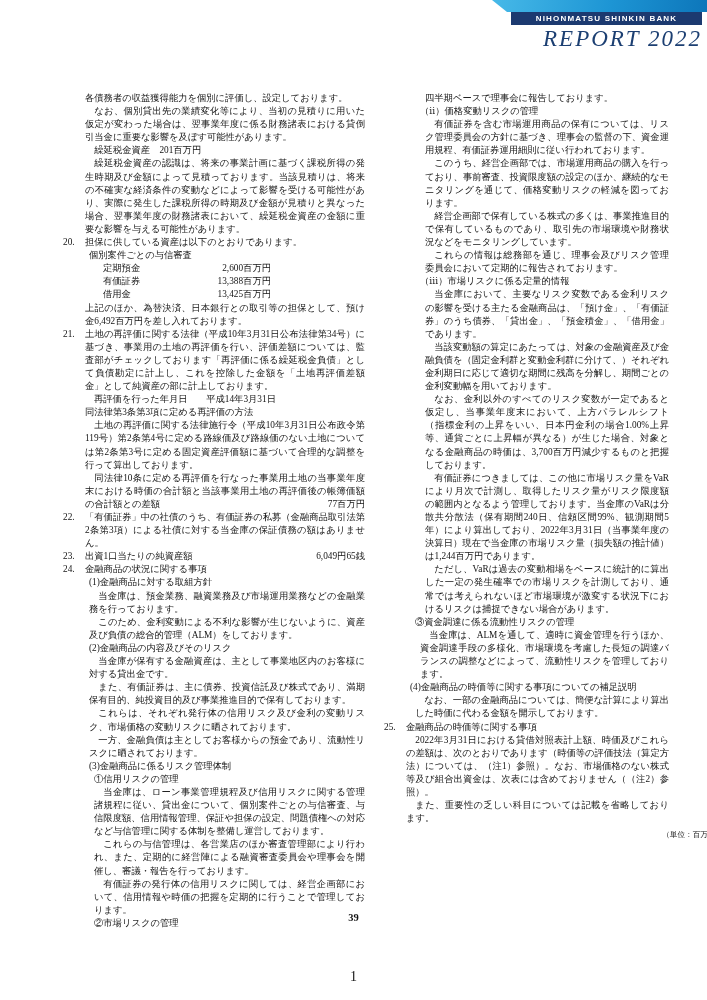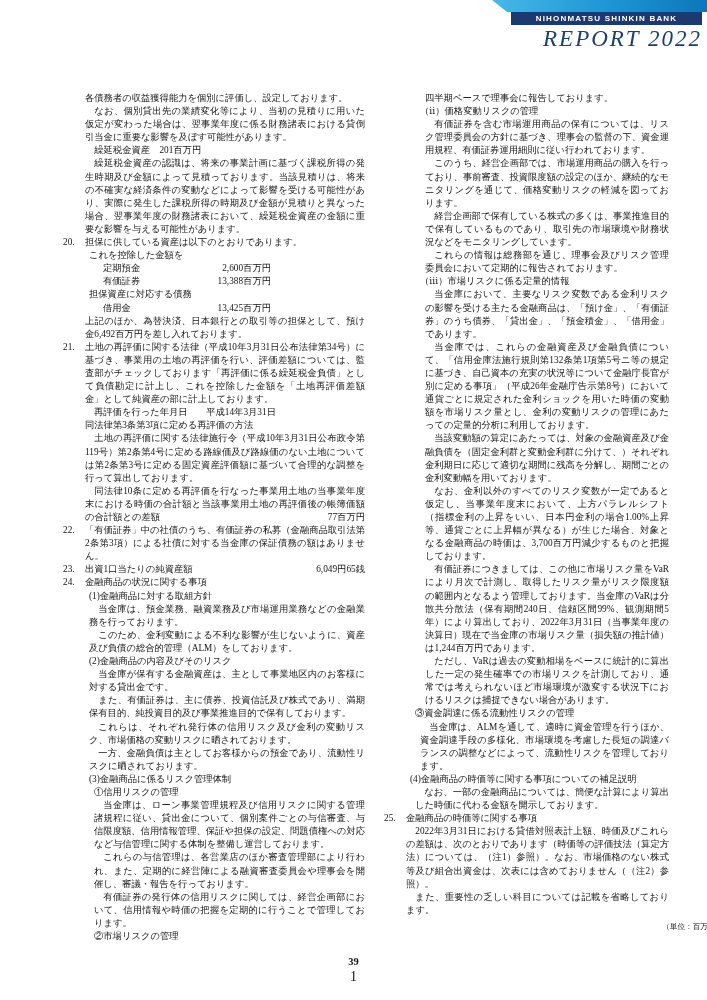--- a/index.html
+++ b/index.html
@@ -28,51 +28,50 @@
   .numitem{position:relative;}
   .numitem .num{position:absolute;left:0;top:0;width:20px;}
   .fr{float:right;}
   .amt{display:flex;padding-left:40px;}
   .amt .a-l{width:88px;}
   .amt .a-v{width:80px;text-align:right;}
   .par-body{padding-right:56px;}
   
   .unit{ text-align:right;font-size:7.6px;margin:3px 2px 1px 0;}
   
-  .pg39{position:absolute;left:0;top:956px;width:707px;text-align:center;
+  .pg39{position:absolute;left:0;top:912px;width:707px;text-align:center;
         font-size:10.5px;font-weight:bold;}
   .pg1{position:absolute;left:0;top:969px;width:707px;text-align:center;font-size:14px;}
 </style>
 </head>
 <body>
 
 <div class="page">
 
   <div class="hdr-band"></div>
   <div class="hdr-bar">
     <span>NIHONMATSU  SHINKIN  BANK</span>
   </div>
   <div class="hdr-title">REPORT  2022</div>
 
   <div class="col col-left">
     <div class="blk"><span>各債務者の収益獲得能力を個別に評価し、設定しております。</span></div>
     <div class="blk ti"><span>なお、個別貸出先の業績変化等により、当初の見積りに用いた仮定が変わった場合は、翌事業年度に係る財務諸表における貸倒引当金に重要な影響を及ぼす可能性があります。</span></div>
     <div class="blk ti"><span>繰延税金資産　201百万円</span></div>
     <div class="blk ti"><span>繰延税金資産の認識は、将来の事業計画に基づく課税所得の発生時期及び金額によって見積っております。当該見積りは、将来の不確実な経済条件の変動などによって影響を受ける可能性があり、実際に発生した課税所得の時期及び金額が見積りと異なった場合、翌事業年度の財務諸表において、繰延税金資産の金額に重要な影響を与える可能性があります。</span></div>
     <div class="blk numitem"><span class="num">20.</span><span>担保に供している資産は以下のとおりであります。</span></div>
-    <div class="blk in1"><span>これを控除した金額を</span></div>
+    <div class="blk in1"><span>個別案件ごとの与信審査</span></div>
     <div class="amt">
         <span class="a-l">定期預金</span>
         <span class="a-v">2,600百万円</span>
       </div>
     <div class="amt">
         <span class="a-l">有価証券</span>
         <span class="a-v">13,388百万円</span>
       </div>
-    <div class="blk in1"><span>担保資産に対応する債務</span></div>
     <div class="amt">
         <span class="a-l">借用金</span>
         <span class="a-v">13,425百万円</span>
       </div>
     <div class="blk"><span>上記のほか、為替決済、日本銀行との取引等の担保として、預け金6,492百万円を差し入れております。</span></div>
     <div class="blk numitem"><span class="num">21.</span><span>土地の再評価に関する法律（平成10年3月31日公布法律第34号）に基づき、事業用の土地の再評価を行い、評価差額については、監査部がチェックしております「再評価に係る繰延税金負債」として負債勘定に計上し、これを控除した金額を「土地再評価差額金」として純資産の部に計上しております。</span></div>
     <div class="blk in2"><span>再評価を行った年月日　　平成14年3月31日</span></div>
     <div class="blk"><span>同法律第3条第3項に定める再評価の方法</span></div>
     <div class="blk ti"><span>土地の再評価に関する法律施行令（平成10年3月31日公布政令第119号）第2条第4号に定める路線価及び路線価のない土地については第2条第3号に定める固定資産評価額に基づいて合理的な調整を行って算出しております。</span></div>
     <div class="blk ti"><span>同法律10条に定める再評価を行なった事業用土地の当事業年度末における時価の合計額と当該事業用土地の再評価後の帳簿価額の合計額との差額</span><span class="fr">77百万円</span></div>
@@ -99,21 +98,20 @@
   <div class="col col-right">
     <div class="par-body">
       <div class="blk in4"><span>四半期ベースで理事会に報告しております。</span></div>
       <div class="blk in3"><span>（ⅱ）価格変動リスクの管理</span></div>
       <div class="blk ti in4"><span>有価証券を含む市場運用商品の保有については、リスク管理委員会の方針に基づき、理事会の監督の下、資金運用規程、有価証券運用細則に従い行われております。</span></div>
       <div class="blk ti in4"><span>このうち、経営企画部では、市場運用商品の購入を行っており、事前審査、投資限度額の設定のほか、継続的なモニタリングを通じて、価格変動リスクの軽減を図っております。</span></div>
       <div class="blk ti in4"><span>経営企画部で保有している株式の多くは、事業推進目的で保有しているものであり、取引先の市場環境や財務状況などをモニタリングしています。</span></div>
       <div class="blk ti in4"><span>これらの情報は総務部を通じ、理事会及びリスク管理委員会において定期的に報告されております。</span></div>
       <div class="blk in3"><span>（ⅲ）市場リスクに係る定量的情報</span></div>
       <div class="blk ti in4"><span>当金庫において、主要なリスク変数である金利リスクの影響を受ける主たる金融商品は、「預け金」、「有価証券」のうち債券、「貸出金」、「預金積金」、「借用金」であります。</span></div>
-      <div class="blk ti in4"><span>当金庫では、これらの金融資産及び金融負債について、「信用金庫法施行規則第132条第1項第5号ニ等の規定に基づき、自己資本の充実の状況等について金融庁長官が別に定める事項」（平成26年金融庁告示第8号）において通貨ごとに規定された金利ショックを用いた時価の変動額を市場リスク量とし、金利の変動リスクの管理にあたっての定量的分析に利用しております。</span></div>
       <div class="blk ti in4"><span>当該変動額の算定にあたっては、対象の金融資産及び金融負債を（固定金利群と変動金利群に分けて、）それぞれ金利期日に応じて適切な期間に残高を分解し、期間ごとの金利変動幅を用いております。</span></div>
       <div class="blk ti in4"><span>なお、金利以外のすべてのリスク変数が一定であると仮定し、当事業年度末において、上方パラレルシフト（指標金利の上昇をいい、日本円金利の場合1.00%上昇等、通貨ごとに上昇幅が異なる）が生じた場合、対象となる金融商品の時価は、3,700百万円減少するものと把握しております。</span></div>
       <div class="blk ti in4"><span>有価証券につきましては、この他に市場リスク量をVaRにより月次で計測し、取得したリスク量がリスク限度額の範囲内となるよう管理しております。当金庫のVaRは分散共分散法（保有期間240日、信頼区間99%、観測期間5年）により算出しており、2022年3月31日（当事業年度の決算日）現在で当金庫の市場リスク量（損失額の推計値）は1,244百万円であります。</span></div>
       <div class="blk ti in4"><span>ただし、VaRは過去の変動相場をベースに統計的に算出した一定の発生確率での市場リスクを計測しており、通常では考えられないほど市場環境が激変する状況下におけるリスクは捕捉できない場合があります。</span></div>
       <div class="blk in2"><span>③資金調達に係る流動性リスクの管理</span></div>
       <div class="blk ti in3"><span>当金庫は、ALMを通して、適時に資金管理を行うほか、資金調達手段の多様化、市場環境を考慮した長短の調達バランスの調整などによって、流動性リスクを管理しております。</span></div>
       <div class="blk in1"><span>(4)金融商品の時価等に関する事項についての補足説明</span></div>
       <div class="blk ti in2"><span>なお、一部の金融商品については、簡便な計算により算出した時価に代わる金額を開示しております。</span></div>
       <div class="blk numitem"><span class="num">25.</span><span>金融商品の時価等に関する事項</span></div>
       <div class="blk ti"><span>2022年3月31日における貸借対照表計上額、時価及びこれらの差額は、次のとおりであります（時価等の評価技法（算定方法）については、（注1）参照）。なお、市場価格のない株式等及び組合出資金は、次表には含めておりません（（注2）参照）。</span></div>

